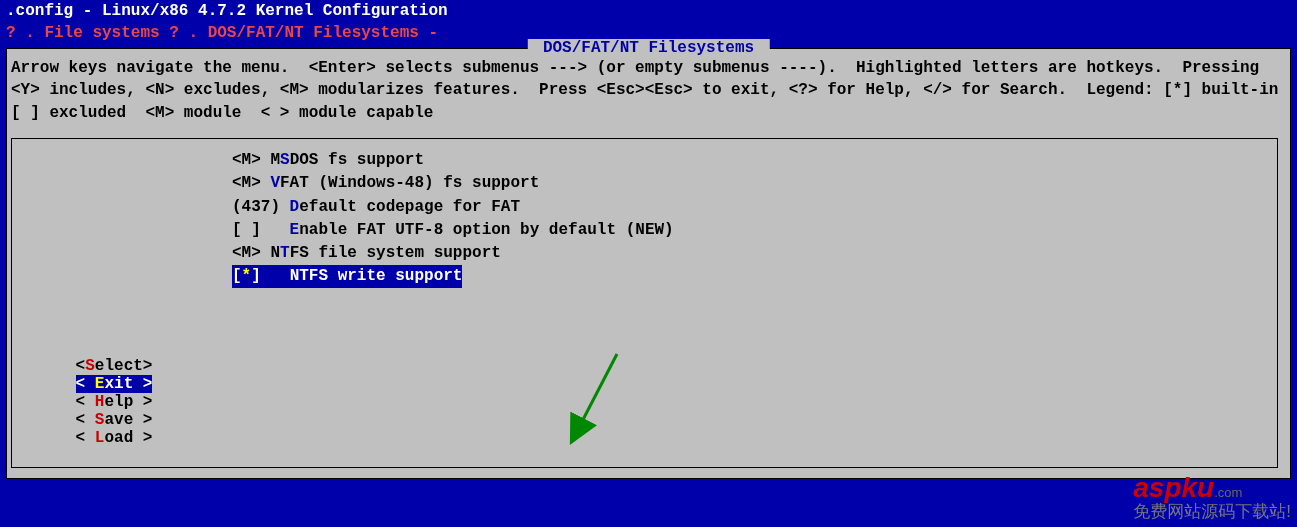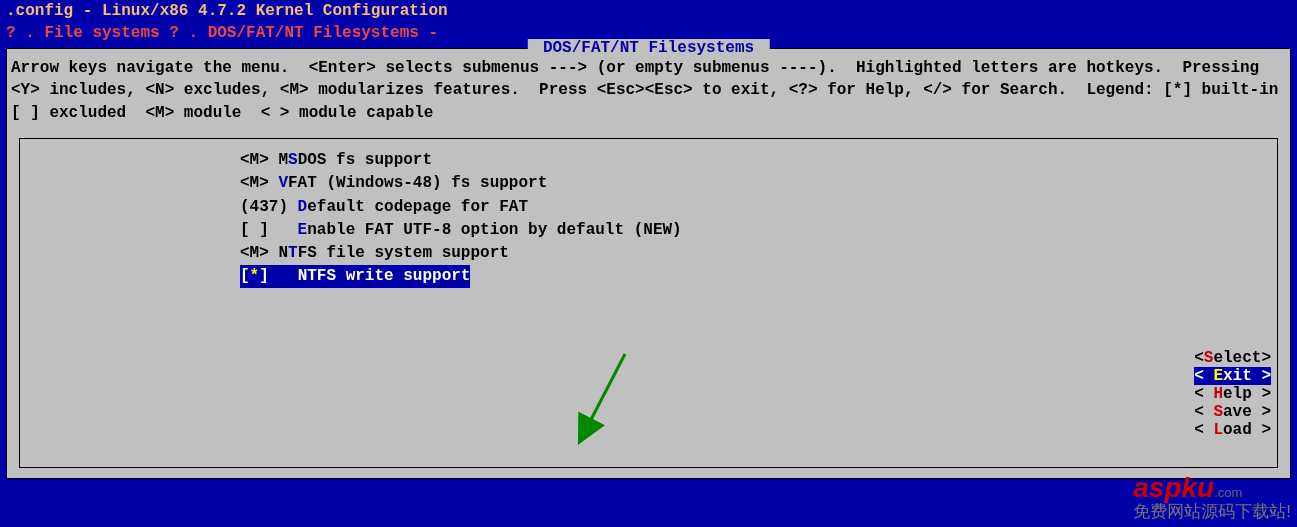--- a/index.html
+++ b/index.html
@@ -7,21 +7,21 @@
     font-family: "Courier New", monospace;
     font-size: 16px;
     font-weight: bold;
     background: #0000aa;
     width: 1297px;
     height: 527px;
     overflow: hidden;
     position: relative;
   }
   .title-line {
-    color: #fdba74;
+    color: #ffffff;
     background: #0000aa;
     padding: 2px 6px;
     white-space: pre;
   }
   .breadcrumb-line {
     color: #ef4444;
     background: #0000aa;
     padding: 2px 6px;
     white-space: pre;
   }
@@ -42,21 +42,21 @@
     white-space: pre;
   }
   .help-text {
     color: #000;
     padding: 8px 4px;
     line-height: 1.4;
     white-space: pre-wrap;
   }
   .inner-panel {
     border: 1px solid #000;
-    margin: 6px 12px 10px 12px;
+    margin: 6px 12px 10px 4px;
     position: relative;
     padding: 8px 0 78px 0;
     min-height: 330px;
   }
   .menu-list {
     padding-left: 220px;
     padding-top: 2px;
   }
   .menu-item {
     color: #000;
@@ -67,22 +67,22 @@
   .menu-item.selected {
     background: #0000aa;
     color: #fff;
     display: inline-block;
   }
   .menu-item.selected .hot { color: #fff; }
   .menu-item.selected .star { color: #ffff00; }
   .button-bar {
     position: absolute;
     left: 0; right: 0;
-    bottom: 10px;
-    text-align: right;
+    bottom: 2px;
+    text-align: left;
     white-space: pre;
   }
   .btn {
     display: inline-block;
     color: #000;
     margin: 0 6px;
   }
   .btn .hot { color: #cc0000; }
   .btn.selected {
     background: #0000aa;

